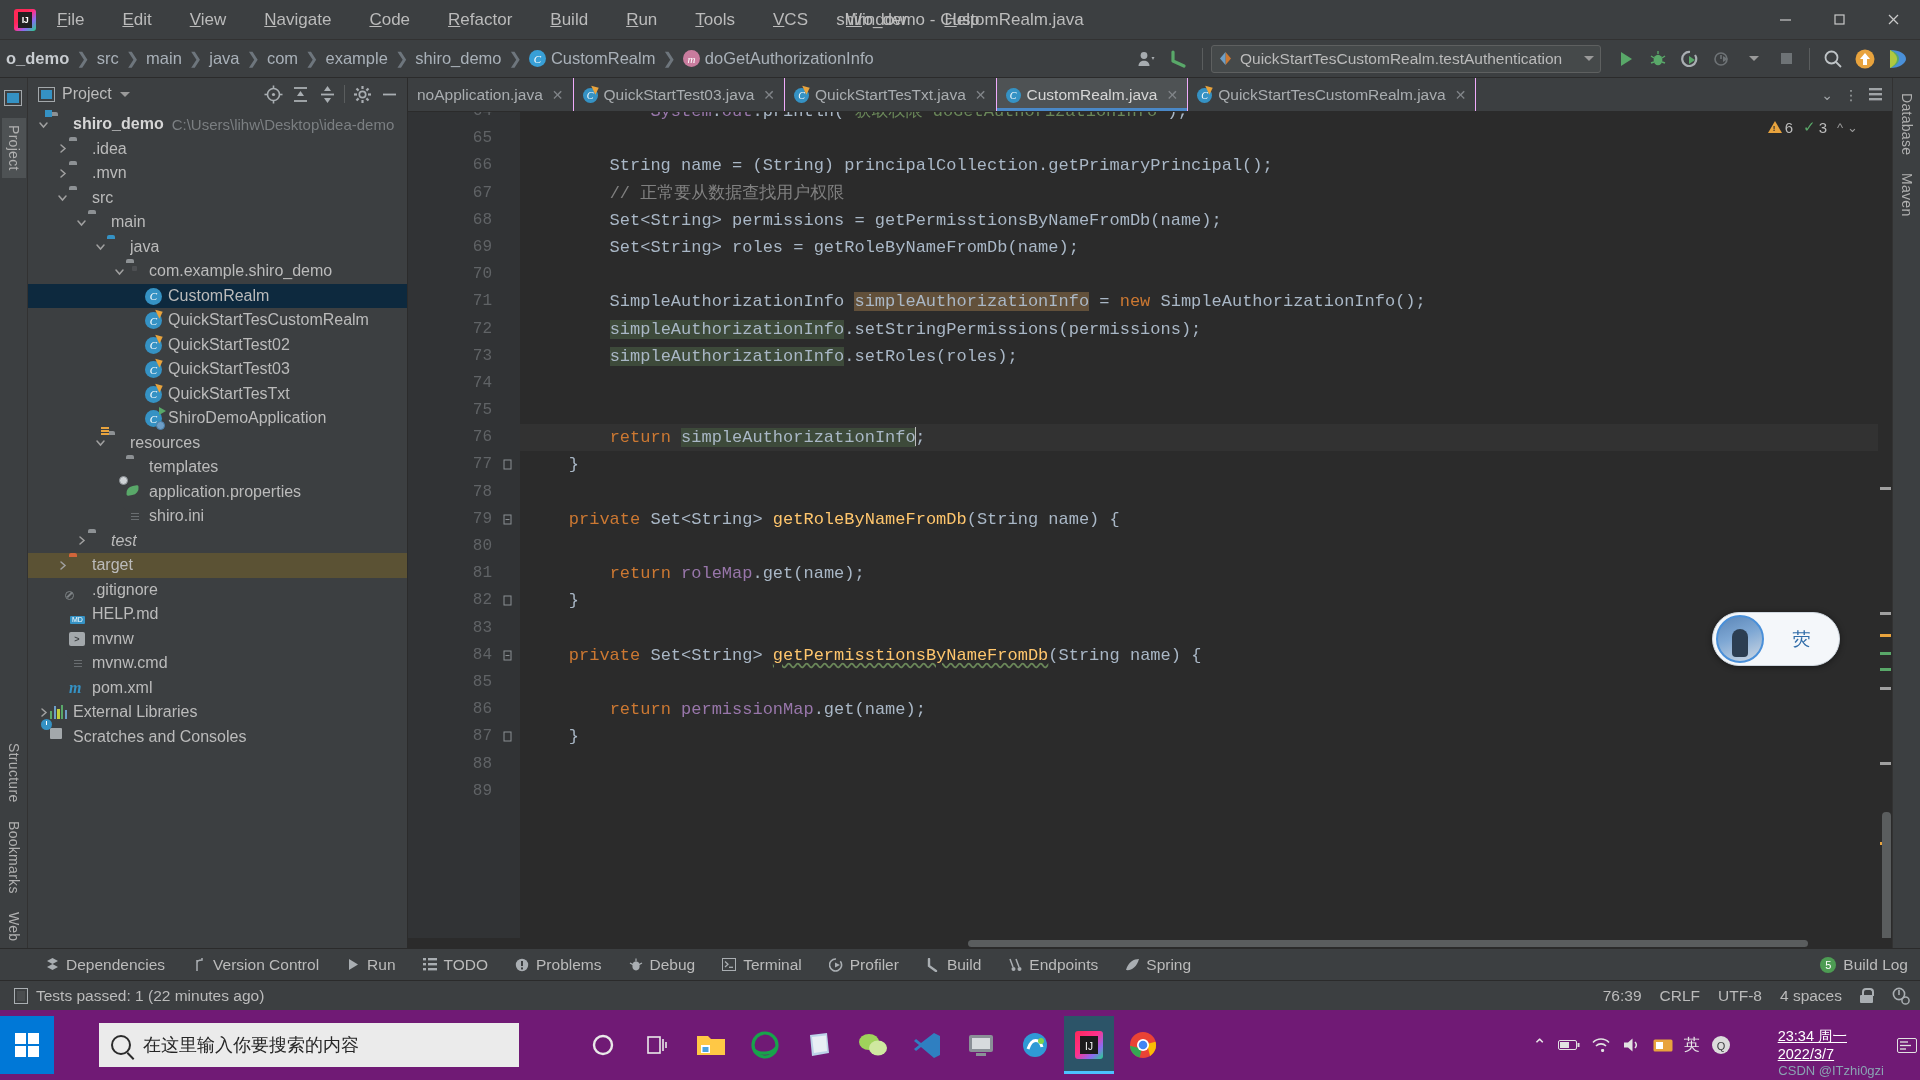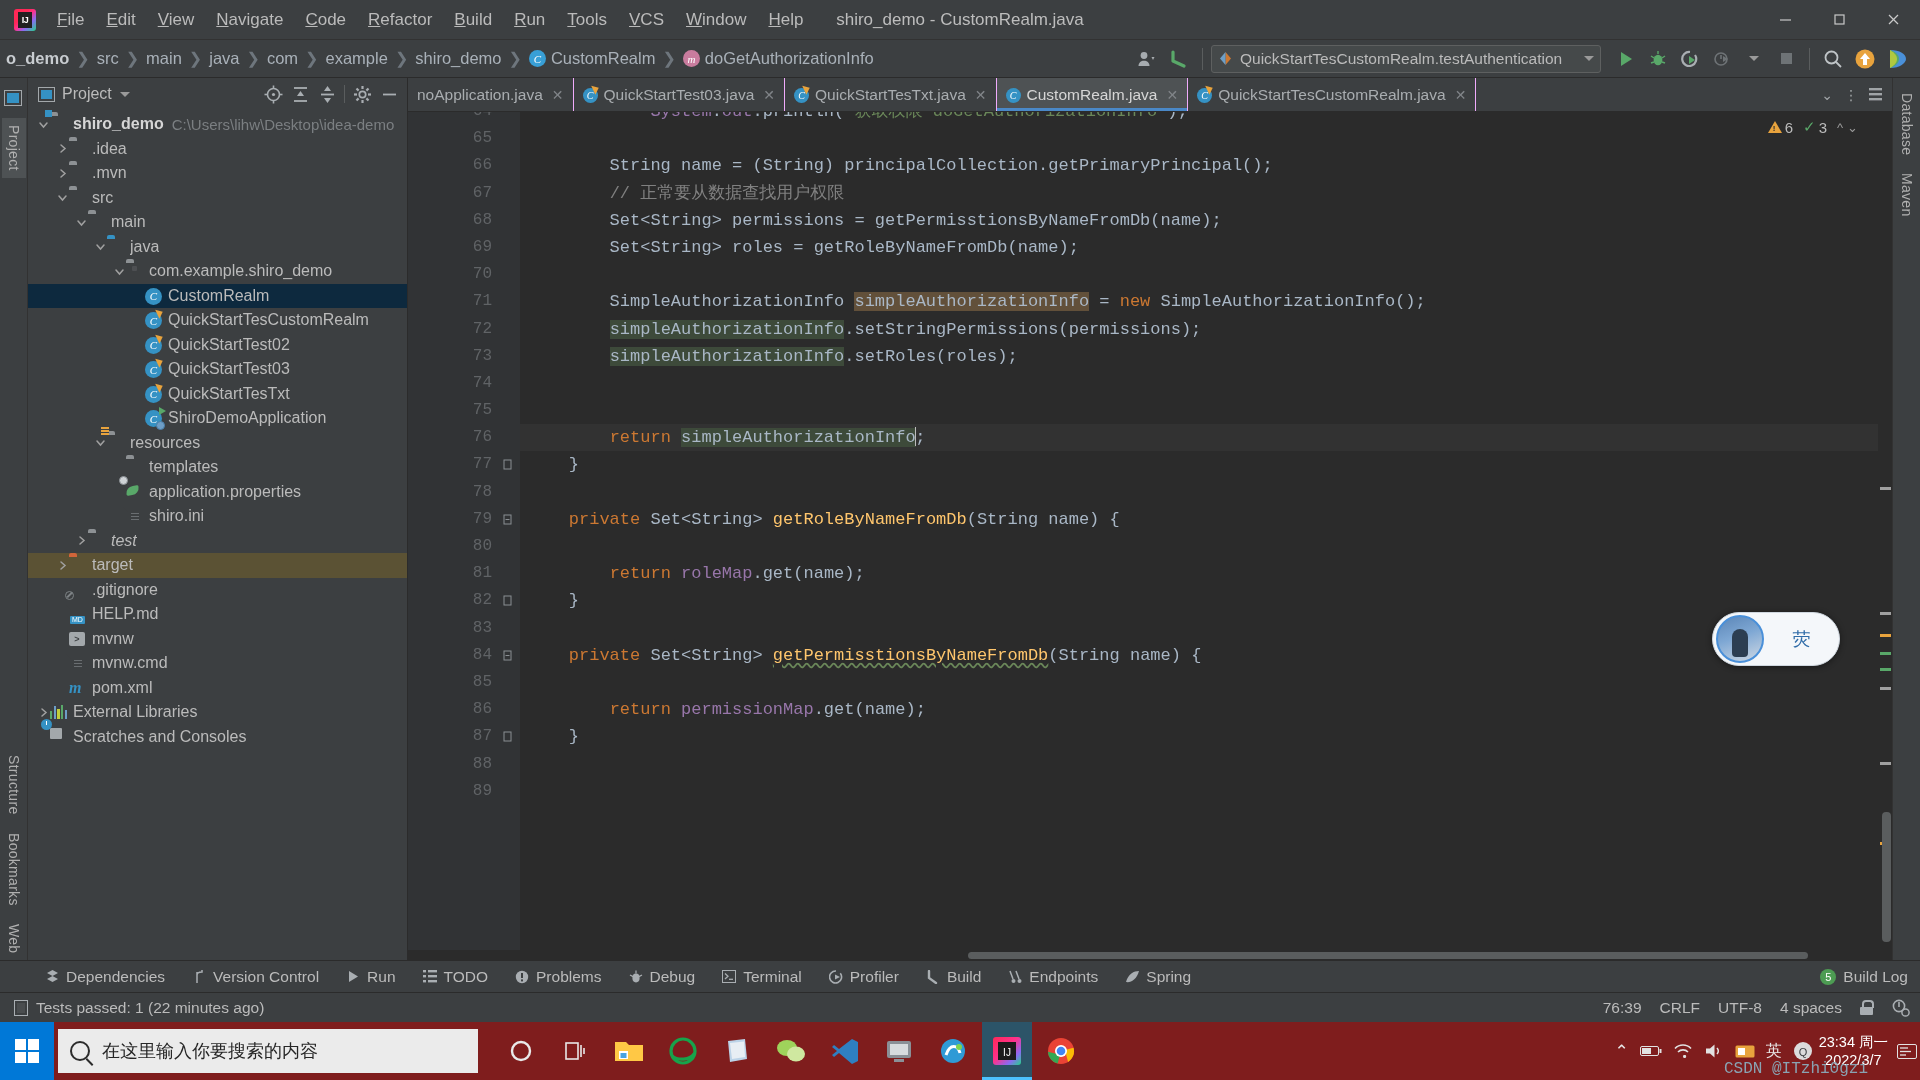--- a/index.html
+++ b/index.html
@@ -20,21 +20,21 @@
   .ij-logo {
     width: 22px; height: 22px; margin: 0 10px 0 14px; flex:none;
     border-radius: 3px; position: relative; overflow: hidden;
     background: linear-gradient(135deg,#fe2857 0%, #fe2857 35%, #ff318c 50%, #8a6bf2 70%, #21d789 100%);
   }
   .ij-logo::after {
     content: "IJ"; position: absolute; left: 4px; top: 3px; width: 14px; height: 16px;
     background: #202020; color: #fff; font-size: 9px; font-weight: bold;
     display: flex; align-items: center; justify-content: center; letter-spacing: -0.5px;
   }
-  .menubar { display: flex; align-items: center; gap: 0px; }
+  .menubar { display: flex; align-items: center; gap: 16px; }
   .menu-item {
     color: #bbbbbb; font-size: 17px; padding: 4px 11px; cursor: default; white-space: nowrap;
   }
   .menu-item u { text-decoration: underline; }
   .win-title {
     position: absolute; left: 0; right: 0; text-align: center;
     color: #bdbdbd; font-size: 17px; pointer-events: none;
   }
   .win-ctrls { margin-left: auto; display: flex; align-items: center; height: 100%; z-index:2; }
   .win-btn { width: 54px; height: 40px; display:flex; align-items:center; justify-content:center; color:#c9c9c9; font-size:15px;}
@@ -246,41 +246,41 @@
     height: 30px; background: #3c3f41; display: flex; align-items: center; flex: none;
     border-top: 1px solid #2b2b2b; padding: 0 10px 0 14px; color: #bbbbbb; font-size: 15.5px; gap: 8px;
   }
   .status-right { margin-left: auto; display: flex; align-items: center; gap: 18px; }
   .lockic { width:13px;height:15px;position:relative;}
   .lockic::before{content:"";position:absolute;left:2px;top:0;width:8px;height:6px;border:2px solid #a9aeb2;border-bottom:none;border-radius:4px 4px 0 0;}
   .lockic::after{content:"";position:absolute;left:0;bottom:0;width:13px;height:8px;background:#a9aeb2;border-radius:1px;}
 
   
   .taskbar {
-    height: 58px; background: #7f1d1d; display: flex; align-items: center; flex: none; position: relative;
+    height: 70px; background: #701a75; display: flex; align-items: center; flex: none; position: relative; gap: 41px;
   }
   .start { width: 54px; height: 58px; background:#0078d7; display:flex;align-items:center;justify-content:center; }
   .winlogo { width: 24px; height: 24px; display:grid; grid-template-columns:1fr 1fr; grid-template-rows:1fr 1fr; gap:2.5px;}
   .winlogo i { background:#fff; display:block;}
   .searchbox {
     width: 420px; height: 44px; background: #ebebeb; display: flex; align-items: center;
     padding: 0 12px; gap: 12px; margin-left: 4px;
   }
   .searchbox .sicon { width:20px;height:20px;border:2px solid #2b2b2b;border-radius:50%;position:relative;flex:none;}
   .searchbox .sicon::after{content:"";position:absolute;right:-6px;bottom:-4px;width:9px;height:2px;background:#2b2b2b;transform:rotate(45deg);}
   .searchbox .sph { color: #262626; font-size: 18px; }
   .tasks { display: flex; align-items: center; gap: 4px; margin-left: 18px; }
   .task {
     width: 50px; height: 58px; display: flex; align-items: center; justify-content: center; position: relative;
   }
   .task.active { background: #2c5468; }
   .task.active::after { content:""; position:absolute; left:0; right:0; bottom:0; height:3px; background:#4cc2ff; }
   .tray { margin-left: auto; display: flex; align-items: center; gap: 11px; padding-right: 6px; color:#e8e8e8; font-size:15px;}
-  .clock { text-align: center; color: #fff; font-size: 14.5px; line-height: 1.25; padding-right: 6px;}
-  .watermark { position: absolute; right: 52px; bottom: 2px; color: #8aa3b2; font-size: 16px; font-family: Liberation Mono, monospace; }
+  .clock { color: #fff; font-size: 14.5px; line-height: 1.25; padding-right: 6px; text-decoration: underline;}
+  .watermark { position: absolute; right: 36px; bottom: 2px; color: #8aa3b2; font-size: 13px; }
 
   
   svg { display: block; }
 </style>
 </head>
 <body>
 
 <div class="app">
 
   <div class="titlebar">

